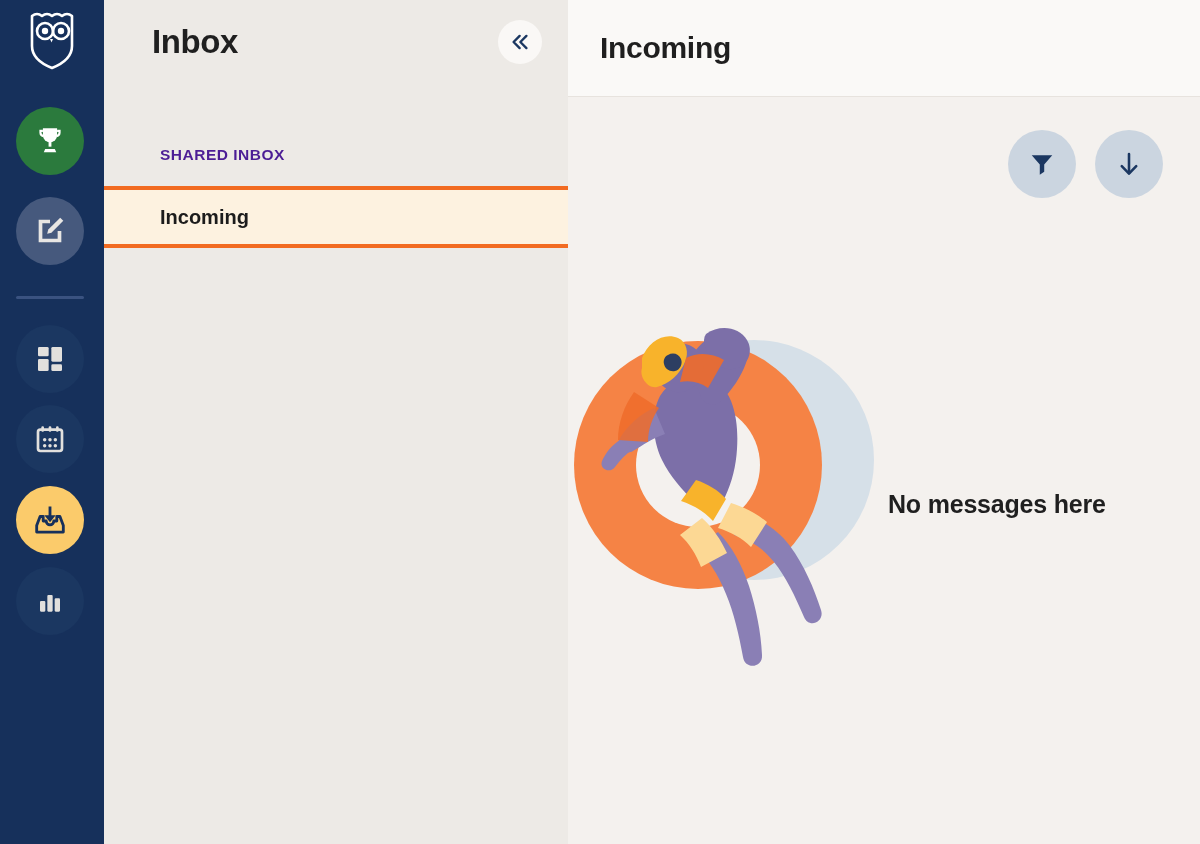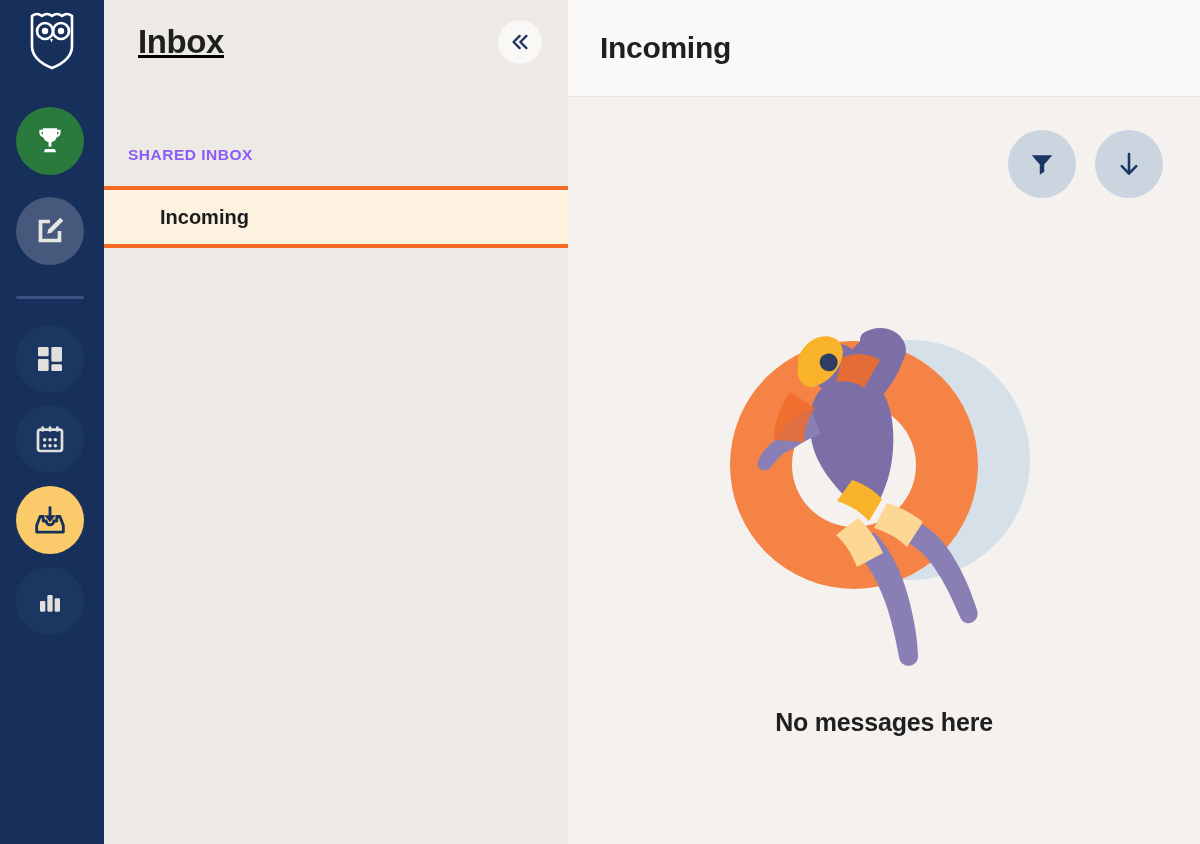--- a/index.html
+++ b/index.html
@@ -37,37 +37,36 @@
 
   
   .list-panel {
     width: 464px; flex: 0 0 464px; height: 844px;
     background: #EDEAE6;
     position: relative;
   }
   .list-header {
     height: 84px; display: flex; align-items: center;
     justify-content: space-between;
-    padding: 0 26px 0 34px;
-    text-decoration: underline;
+    padding: 0 26px 0 48px;
   }
   .list-title {
     font-size: 33px; font-weight: bold; color: #1F1F1F;
     letter-spacing: -0.4px;
   }
   .collapse-btn {
     width: 44px; height: 44px; border-radius: 50%;
     background: #FAF8F6; border: none;
     display: flex; align-items: center; justify-content: center;
     cursor: pointer;
   }
   .section-label {
-    margin-top: 62px; padding: 0 34px 0 24px;
+    margin-top: 62px; padding: 0 34px 0 56px;
     font-size: 15.5px; font-weight: bold; letter-spacing: 0.5px;
-    color: #8b5cf6;
+    color: #4c1d95;
   }
   .folder-list { margin-top: 22px; }
   .folder-item {
     height: 62px; display: flex; align-items: center;
     padding-left: 56px; font-size: 20px; color: #2F2F2F;
     cursor: pointer;
   }
   .folder-item.selected {
     background: #FDF2E0;
     border-top: 4px solid #F26B21;
@@ -94,21 +93,21 @@
     display: flex; gap: 19px;
   }
   .round-btn {
     width: 68px; height: 68px; border-radius: 50%;
     background: #CBD5E0; border: none;
     display: flex; align-items: center; justify-content: center;
     cursor: pointer;
   }
   .empty-state {
     position: absolute; left: 0; right: 0; top: 300px;
-    display: flex; flex-direction: column; align-items: center;
+    display: flex; flex-direction: row; align-items: center;
   }
   .empty-illu { width: 320px; height: 390px; }
   .empty-text {
     margin-top: 18px; font-size: 25px; font-weight: bold;
     color: #1F1F1F; letter-spacing: -0.2px;
   }
 </style>
 </head>
 <body>
 

